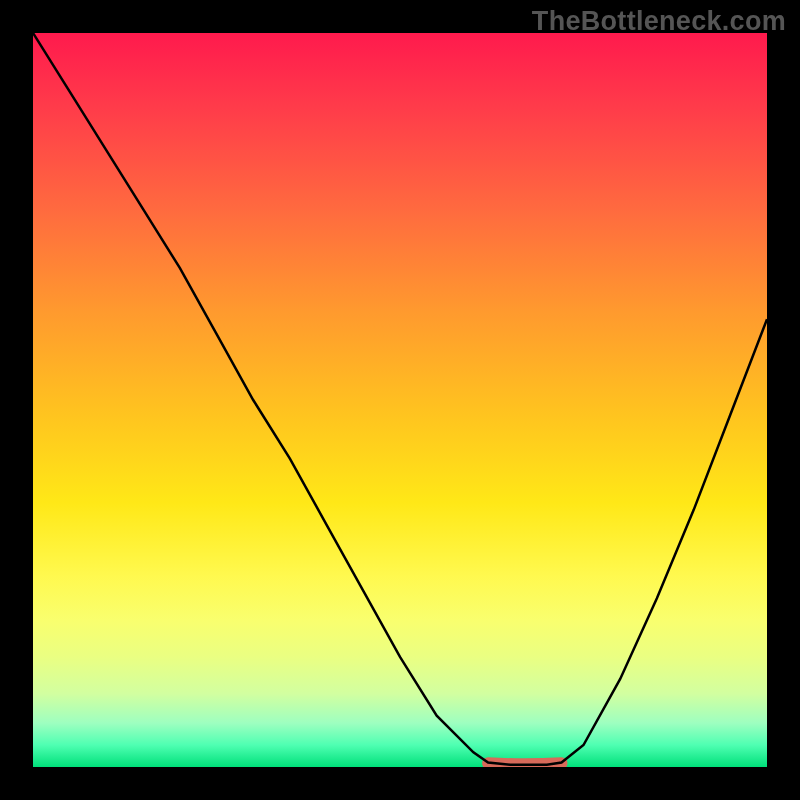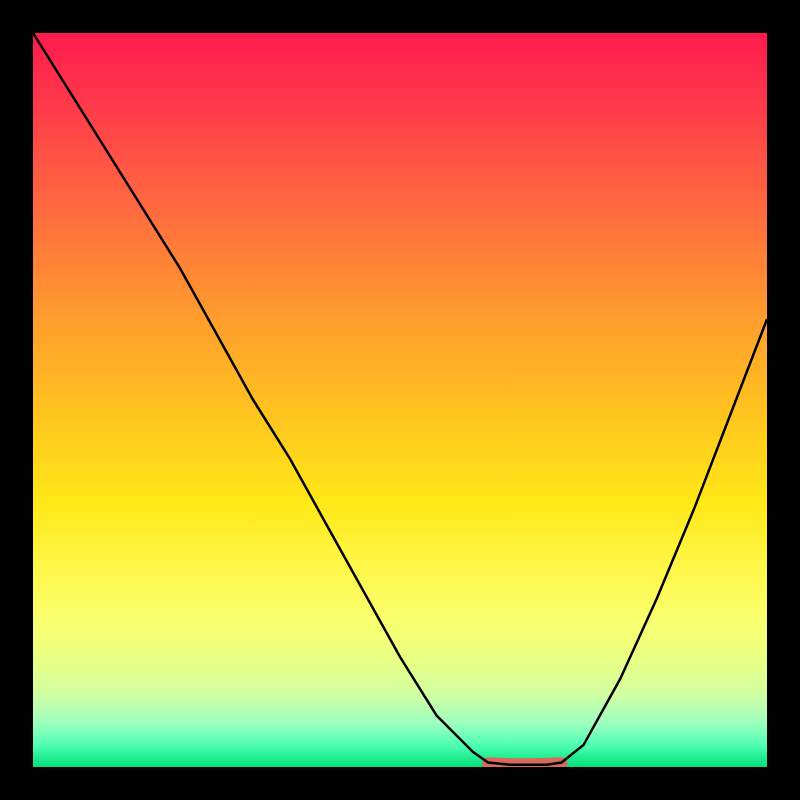--- a/index.html
+++ b/index.html
@@ -68,20 +68,21 @@
   .main-curve {
     stroke: #000;
     stroke-width: 2.5;
     fill: none;
   }
 </style>
 </head>
 <body>
 
 <div class="frame">
+  <div class="watermark">TheBottleneck.com</div>
 
   <div class="plot">
     <div class="gradient"></div>
 
     <svg class="curve" viewBox="0 0 734 734" preserveAspectRatio="none">
 
       <path id="valley-path" class="valley-marker" d="M 455.1 730.3 Q 491.8 732.3 528.5 730.3"></path>
 
       <path id="curve-path" class="main-curve" d="M0.0 0.0 L36.7 58.7 L73.4 117.4 L110.1 176.2 L146.8 234.9 L183.5 300.9 L220.2 367.0 L256.9 425.7 L293.6 491.8 L330.3 557.8 L367.0 623.9 L403.7 682.6 L440.4 719.3 L455.1 729.6 L477.1 731.8 L513.8 731.8 L528.5 729.6 L550.5 712.0 L587.2 645.9 L623.9 565.2 L660.6 477.1 L697.3 381.7 L734.0 286.3"></path>
     </svg>

